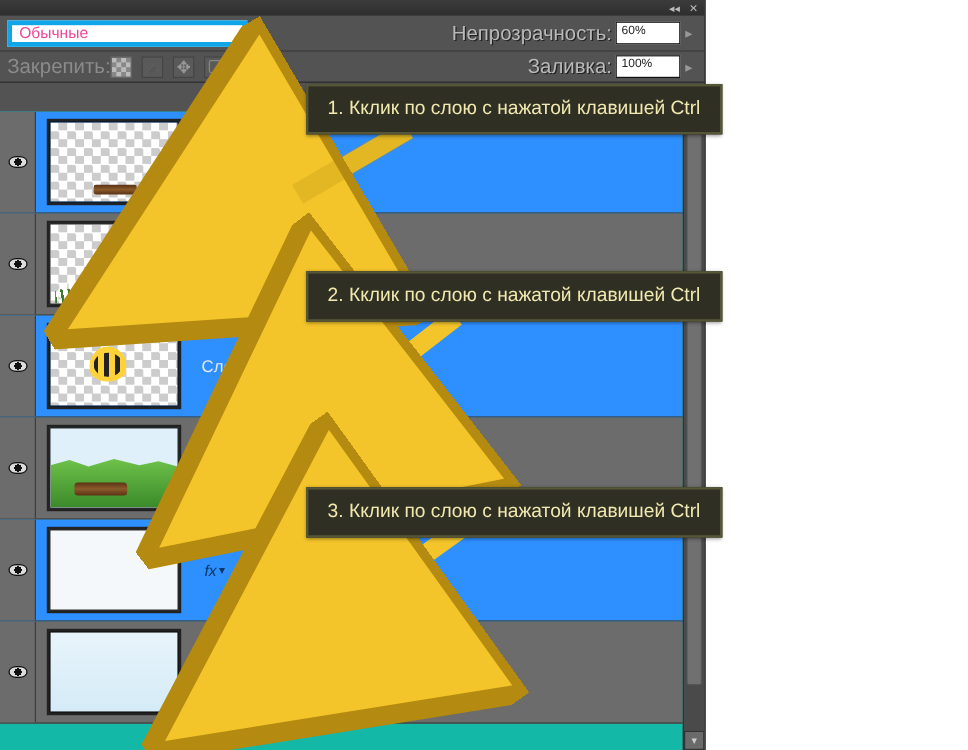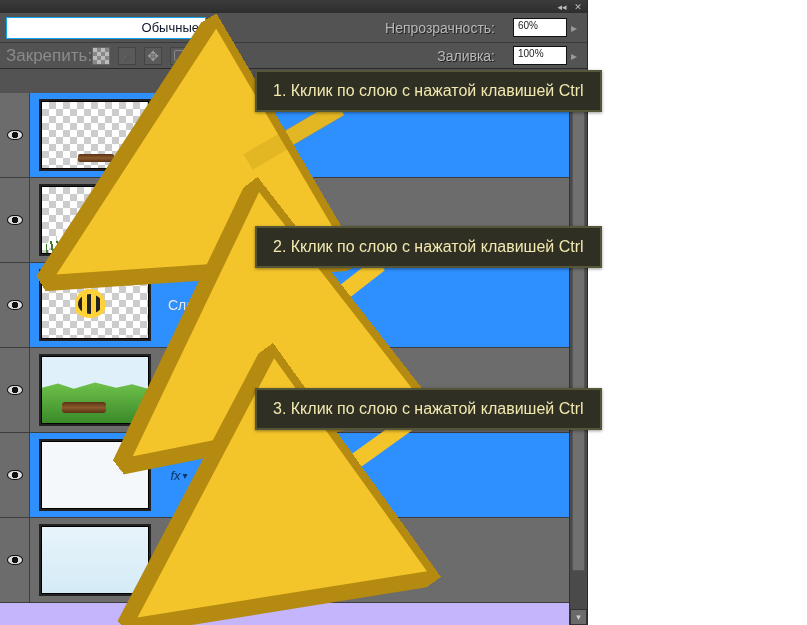--- a/index.html
+++ b/index.html
@@ -51,28 +51,27 @@
     color:#bbb; font-size:10px; text-align:center; line-height:14px;
     border:1px solid #666; background:#484848;
   }
   .row1 {
     height:30px; display:flex; align-items:center; padding:4px 6px;
     border-bottom:1px solid #3a3a3a;
   }
   .blend-select {
     flex:0 0 200px;
     background:#fff;
-    border:1px solid #0ea5e9;
+    border:4px solid #0ea5e9;
     height:22px;
-    font-size:13px; color:#0f172a;
+    font-size:13px; color:#ec4899;
     padding:2px 6px;
-    text-align:right;
   }
   .spacer { flex:1; }
-  .lbl { color:#b9b9b9; font-size:14px; margin-right:18px; text-shadow:1px 1px 0 #222;}
+  .lbl { color:#b9b9b9; font-size:17px; margin-right:3px; text-shadow:1px 1px 0 #222;}
   .val-box {
     width:54px; height:19px; background:#fff; border:1px solid #111;
     font-size:10px; color:#222; padding:1px 4px; display:inline-block;
   }
   .row2 {
     height:26px; display:flex; align-items:center; padding:2px 6px;
     border-bottom:1px solid #2c2c2c;
   }
   .lock-label { color:#8b8b8b; font-size:17px; margin-right:0;}
   .lock-icons { display:flex; gap:8px; }
@@ -87,21 +86,21 @@
   }
   .li.brush::before { content:""; width:12px; height:12px;
     background:linear-gradient(135deg,#777 50%,#555 50%);
     clip-path: polygon(20% 80%, 60% 40%, 80% 60%, 40% 100%);
   }
   .li.move::before { content:"✥"; color:#999; font-size:14px;}
   .li.lock::before { content:""; width:9px;height:9px;border:1px solid #888;border-radius:2px;position:relative;}
   .layers {
     position:absolute; left:0; right:18px; top:93px; bottom:0;
     overflow:hidden;
-    background:#c4b5fd;
+    background:#14b8a6;
   }
   .scrollbar {
     position:absolute; right:0; top:93px; bottom:0; width:18px;
     background:#4a4a4a; border-left:1px solid #333;
   }
   .scroll-btn { height:16px; background:#6a6a6a; border:1px solid #333; color:#ccc; font-size:9px; text-align:center; line-height:14px;}
   .scroll-btn.bottom { position:absolute; bottom:0; left:0; right:0;}
   .scroll-thumb { position:absolute; left:2px; right:2px; top:18px; height:460px; background:#707070; border:1px solid #555; border-radius:2px;}
   .layer {
     height:85px; display:flex; align-items:center;
@@ -292,21 +291,21 @@
 
   <div class="scrollbar">
     <div class="scroll-btn">▴</div>
     <div class="scroll-thumb"></div>
     <div class="scroll-btn bottom">▾</div>
   </div>
 </div>
 
 <div class="callout" style="left:255px; top:70px;">1. Кклик по слою с нажатой клавишей Ctrl</div>
 <div class="callout" style="left:255px; top:226px;">2. Кклик по слою с нажатой клавишей Ctrl</div>
-<div class="callout" style="left:255px; top:388px;">3. Кклик по слою с нажатой клавишей Ctrl</div>
+<div class="callout" style="left:255px; top:406px;">3. Кклик по слою с нажатой клавишей Ctrl</div>
 
 <div class="arrow" style="left:230px; top:100px;">
 <svg width="120" height="80">
   <defs>
         <marker id="ah1" markerWidth="18" markerHeight="18" refX="3" refY="9" orient="auto">
     <polygon points="0,0 18,9 0,18" fill="#f4c52a" stroke="#b48a10" stroke-width="1"></polygon>
         </marker>
       </defs>
   <line x1="110" y1="8" x2="18" y2="62" stroke="#f4c52a" stroke-width="16" marker-end="url(#ah1)"></line>
   <line x1="110" y1="8" x2="18" y2="62" stroke="#b48a10" stroke-width="18" opacity=".25"></line>

